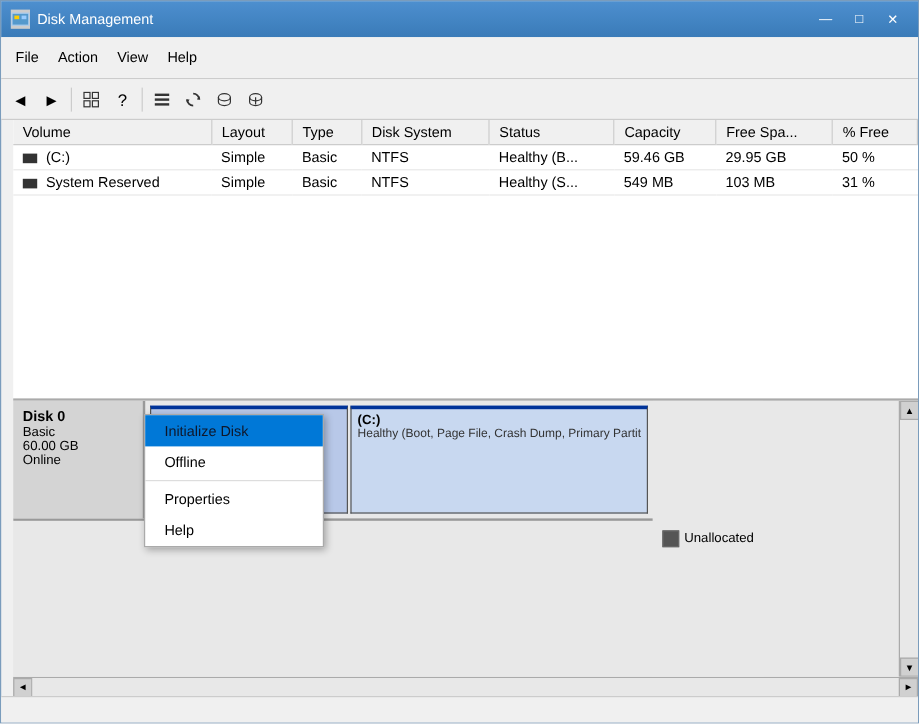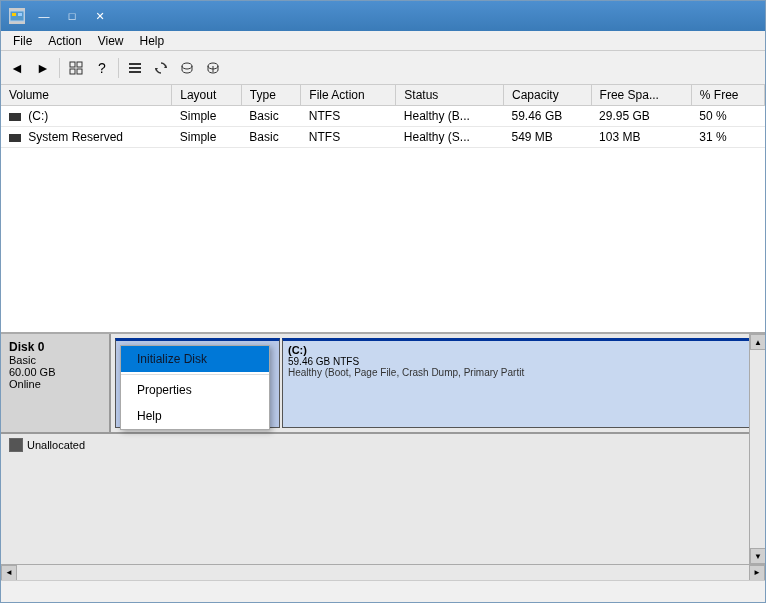--- a/index.html
+++ b/index.html
@@ -61,21 +61,21 @@
       font-size: 11px;
       cursor: pointer;
       display: flex;
       align-items: center;
       justify-content: center;
     }
 
     
     .menu-bar {
       background: #f0f0f0;
-      height: 20px;
+      height: 35px;
       display: flex;
       align-items: center;
       padding: 0 4px;
       border-bottom: 1px solid #ccc;
       flex-shrink: 0;
     }
 
     .menu-item {
       padding: 2px 8px;
       cursor: pointer;
@@ -112,20 +112,21 @@
       background: #ccc;
       margin: 0 2px;
     }
 
     
     .main-content {
       display: flex;
       flex-direction: column;
       flex: 1;
       overflow: hidden;
+      padding-left: 10px;
     }
 
     
     .volume-table-section {
       flex: 1;
       border-bottom: 2px solid #aaa;
       overflow: auto;
       background: white;
       position: relative;
     }
@@ -166,21 +167,20 @@
       background: #333;
       margin-right: 4px;
       vertical-align: middle;
     }
 
     
     .disk-section {
       height: 230px;
       background: #e8e8e8;
       display: flex;
-      flex-direction: column;
       overflow: hidden;
       position: relative;
     }
 
     .disk-row {
       display: flex;
       flex-direction: row;
       height: 100px;
       border-bottom: 2px solid #999;
       flex-shrink: 0;
@@ -393,20 +393,21 @@
 <div class="window">
 
   <div class="title-bar">
     <div class="title-bar-icon">
       <svg width="16" height="16" viewBox="0 0 16 16">
         <rect x="1" y="3" width="14" height="10" fill="#5599cc" stroke="#aaccee" stroke-width="1"></rect>
         <rect x="3" y="5" width="4" height="3" fill="#ffcc00"></rect>
         <rect x="9" y="5" width="4" height="3" fill="#99ccff"></rect>
       </svg>
     </div>
+    <span class="title-text">Disk Management</span>
     <div class="window-controls">
       <button class="win-btn">—</button>
       <button class="win-btn">□</button>
       <button class="win-btn close">✕</button>
     </div>
   </div>
 
   <div class="menu-bar">
     <div class="menu-item">File</div>
     <div class="menu-item">Action</div>
@@ -460,21 +461,21 @@
 
   <div class="main-content">
 
     <div class="volume-table-section">
       <table>
         <thead>
           <tr>
             <th>Volume</th>
             <th>Layout</th>
             <th>Type</th>
-            <th>File Action</th>
+            <th>Disk System</th>
             <th>Status</th>
             <th>Capacity</th>
             <th>Free Spa...</th>
             <th>% Free</th>
           </tr>
         </thead>
         <tbody>
           <tr>
             <td>
               <span class="vol-icon"></span>
@@ -515,21 +516,20 @@
           <div>Online</div>
         </div>
         <div class="disk-partitions" style="padding: 4px;">
           <div class="partition system-reserved">
             <div class="part-name">System Reserved</div>
             <div class="part-size">549 MB NTFS</div>
             <div class="part-status">Healthy (System, Active, Prin</div>
           </div>
           <div class="partition c-drive">
             <div class="part-name">(C:)</div>
-            <div class="part-size">59.46 GB NTFS</div>
             <div class="part-status">Healthy (Boot, Page File, Crash Dump, Primary Partit</div>
           </div>
         </div>
       </div>
 
 
       <div class="legend-row">
         <div class="legend-item">
           <div class="legend-box unalloc"></div>
           <span>Unallocated</span>
@@ -548,16 +548,17 @@
       <div class="h-scrollbar-track"></div>
       <div style="width:16px;height:16px;background:#d0d0d0;border:1px solid #aaa;display:flex;align-items:center;justify-content:center;font-size:8px;cursor:pointer;">►</div>
     </div>
   </div>
 
   <div class="status-bar"></div>
 </div>
 
 <div class="context-menu">
   <div class="context-menu-item highlighted">Initialize Disk</div>
+  <div class="context-menu-item">Offline</div>
   <div class="context-menu-sep"></div>
   <div class="context-menu-item">Properties</div>
   <div class="context-menu-item">Help</div>
 </div>
 
 </body></html>

